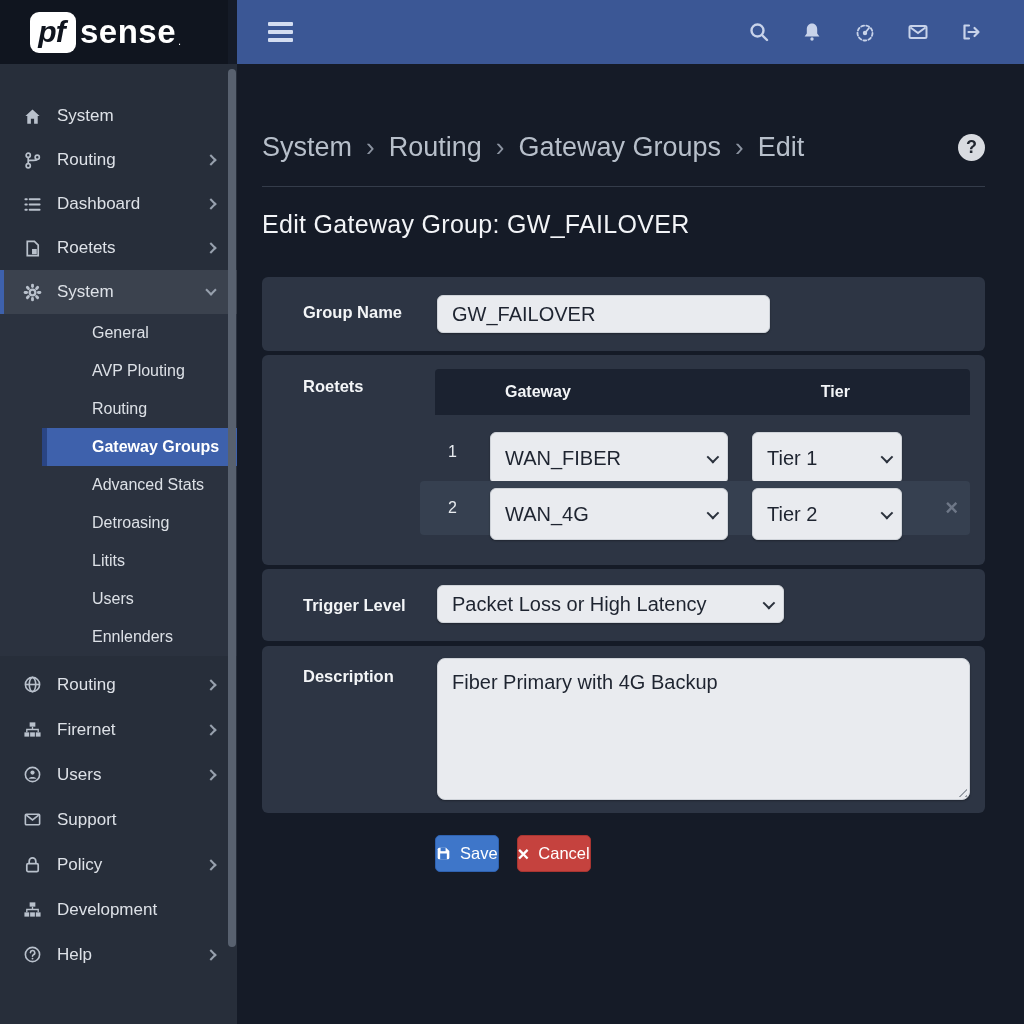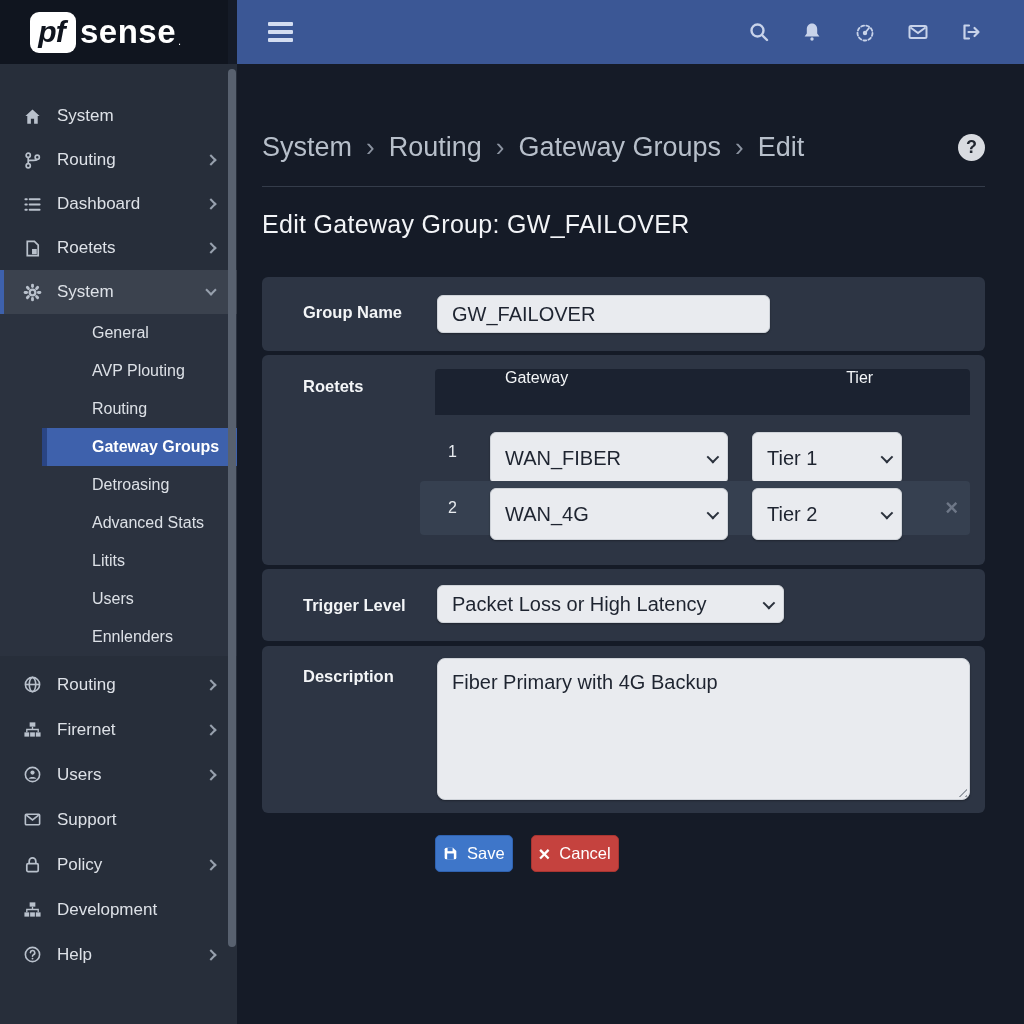--- a/index.html
+++ b/index.html
@@ -58,21 +58,21 @@
   .select { position:relative; display:flex; align-items:center; padding:0 34px 0 14px; cursor:pointer; box-shadow:0 1px 2px rgba(0,0,0,.3); height:52px; }
   .select .sel-chev { position:absolute; right:11px; width:9px; height:9px; border-right:2px solid #2a313c; border-bottom:2px solid #2a313c; transform:rotate(45deg) translateY(-2px); }
 
   
   #sec-groupname { top:213px; height:74px; }
   #sec-groupname .sec-label { top:26px; }
 
   
   #sec-priority { top:291px; height:210px; }
   #sec-priority .sec-label { top:22px; }
-  .ptable-header { position:absolute; left:173px; top:14px; width:535px; height:46px; background:#1b2230; border-radius:4px 4px 0 0; display:flex; align-items:flex-start; color:#f3f5f7; font-weight:normal; font-size:16px;gap:28px; }
+  .ptable-header { position:absolute; left:173px; top:14px; width:535px; height:46px; background:#1b2230; border-radius:4px 4px 0 0; display:flex; align-items:center; color:#f3f5f7; font-weight:bold; font-size:16px; }
   .pth-gateway { margin-left:70px; }
   .pth-tier { margin-left:250px; }
   .prow { position:absolute; left:158px; width:550px; height:54px; }
   .prow .rownum { position:absolute; left:28px; top:50%; transform:translateY(-50%); color:#e8ebef; font-size:16px; }
   .prow .gw-select { position:absolute; left:70px; top:7px; width:238px; }
   .prow .tier-select { position:absolute; left:332px; top:7px; width:150px; }
   #prow-1 { top:70px; }
   #prow-2 { top:126px; background:#364050; border-radius:4px; }
   .row-delete { position:absolute; right:12px; top:50%; transform:translateY(-50%); color:#6e7787; font-size:22px; font-weight:bold; cursor:pointer; line-height:1; }
 
@@ -82,21 +82,21 @@
   #trigger-select { position:absolute; left:175px; top:16px; width:347px; height:38px; }
 
   
   #sec-description { top:582px; height:167px; }
   #sec-description .sec-label { top:21px; }
   .textarea { position:absolute; left:175px; top:12px; width:533px; height:142px; padding:10px 14px; resize:none; line-height:1.35; border-radius:8px; box-shadow:0 1px 2px rgba(0,0,0,.3); }
   .resize-grip { position:absolute; left:694px; top:140px; width:11px; height:11px; clip-path:polygon(100% 0,100% 100%,0 100%); background:repeating-linear-gradient(315deg,#9aa0a8 0 1.5px,transparent 1.5px 4.5px); }
 
   
   .btn-row { position:absolute; left:198px; top:771px; display:flex; gap:18px; }
-  .btn { display:inline-flex; align-items:center; gap:9px; height:37px; padding:0 7px; border-radius:5px; color:#ffffff; font-size:16.5px; cursor:pointer; border:1px solid transparent; }
+  .btn { display:inline-flex; align-items:center; gap:9px; height:37px; padding:0 0; border-radius:5px; color:#ffffff; font-size:16.5px; cursor:pointer; border:1px solid transparent; }
   .btn-save { background:#3e76c9; border-color:#2f62b0; }
   .btn-cancel { background:#c5423e; border-color:#a83531; }
   .btn svg { width:15px; height:15px; }
   .x-glyph { font-size:20px; font-weight:bold; line-height:1; }
 </style>
 </head>
 <body>
 
 <div id="app">
 
@@ -233,24 +233,24 @@
             <span>AVP Plouting</span>
           </div>
         <div class="sub-item">
             <span>Routing</span>
           </div>
         <div class="sub-item selected">
           <span class="accent"></span>
           <span>Gateway Groups</span>
         </div>
         <div class="sub-item">
+            <span>Advanced Stats</span>
+          </div>
+        <div class="sub-item">
             <span>Detroasing</span>
-          </div>
-        <div class="sub-item">
-            <span>Advanced Stats</span>
           </div>
         <div class="sub-item">
             <span>Litits</span>
           </div>
         <div class="sub-item">
             <span>Users</span>
           </div>
         <div class="sub-item">
             <span>Ennlenders</span>
           </div>

